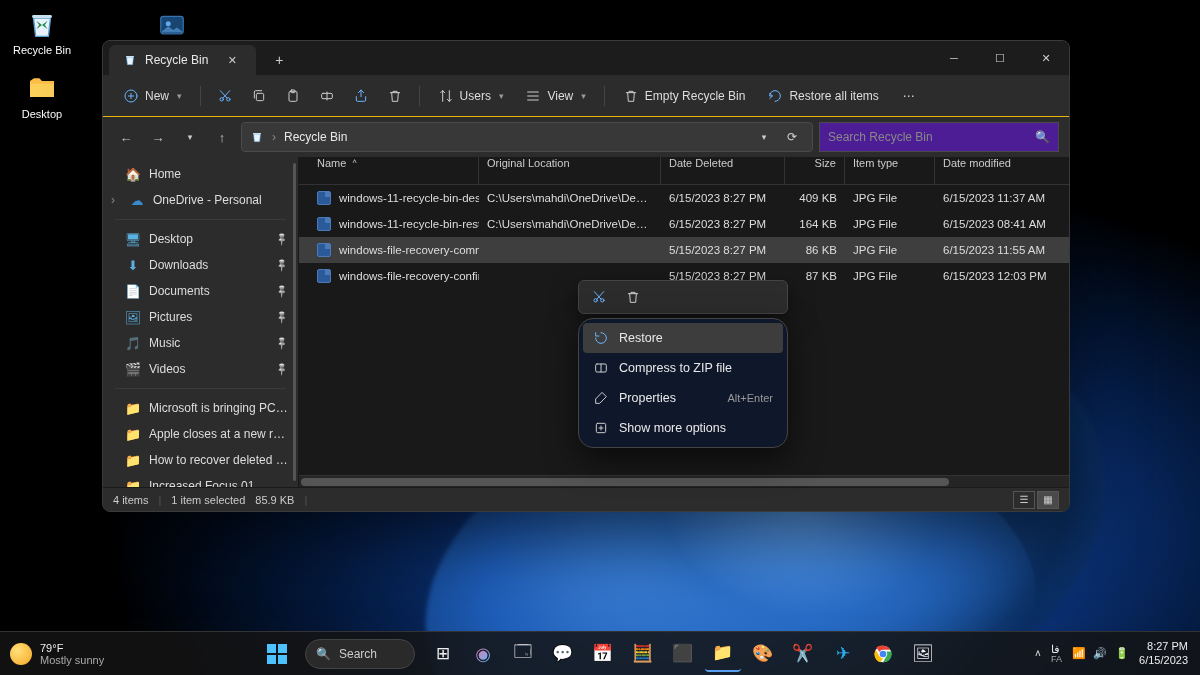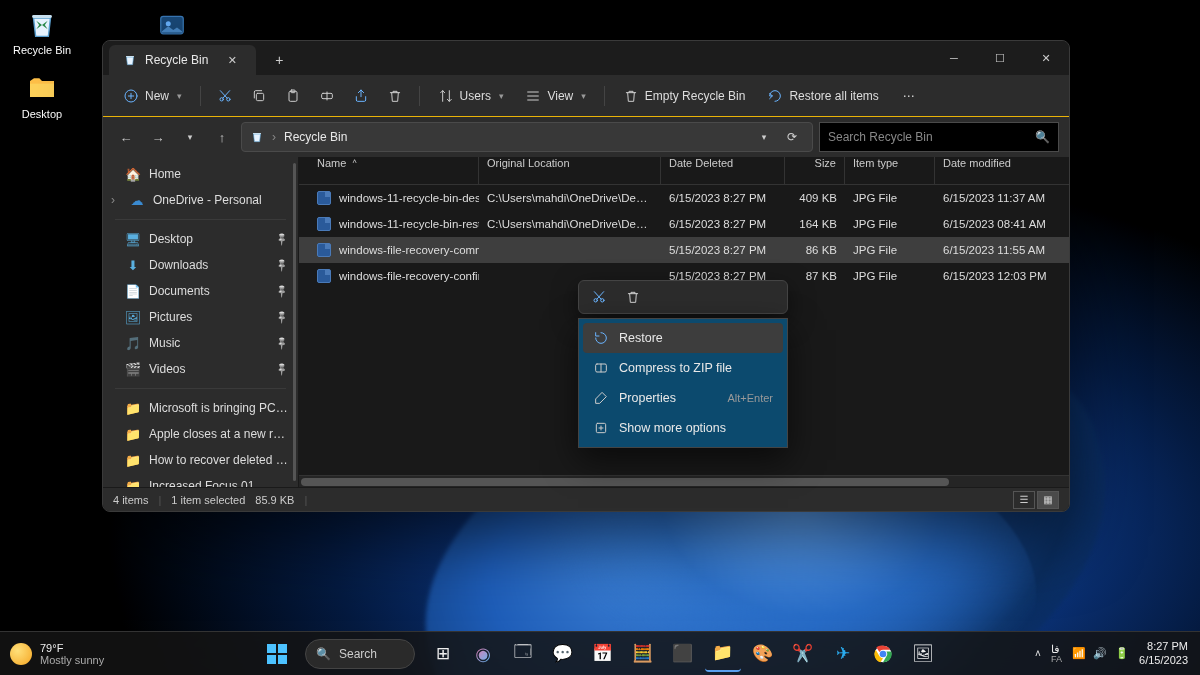--- a/index.html
+++ b/index.html
@@ -36,21 +36,21 @@
 .tsep { width:1px; height:20px; background:#444; margin:0 6px; }
 .chev { font-size:9px; color:#999; margin-left:2px;}
 
 
 .navrow { height:40px; background:#2c2c2c; display:flex; align-items:center; padding:0 10px; gap:6px; }
 .navbtn { width:26px; height:26px; display:flex; align-items:center; justify-content:center; color:#ccc; border-radius:3px; font-size:13px;}
 .addr { flex:1; display:flex; align-items:center; background:#383838; border:1px solid #4a4a4a; border-radius:4px; height:30px; padding:0 8px; gap:8px; font-size:12px; }
 .addr .sep { color:#888;}
 .addr-end { margin-left:auto; display:flex; gap:4px;}
 .addr-end div { width:24px; height:24px; display:flex; align-items:center; justify-content:center; color:#ccc;}
-.searchbox { width:240px; height:30px; background:#000000; border:1px solid #4a4a4a; border-radius:0; display:flex; align-items:center; padding:0 8px; font-size:12px;}
+.searchbox { width:240px; height:30px; background:#4c1d95; border:1px solid #4a4a4a; border-radius:0; display:flex; align-items:center; padding:0 8px; font-size:12px;}
 .searchbox input { flex:1; background:transparent; border:none; outline:none; color:#ddd; font-size:12px;}
 .searchbox input::placeholder { color:#888;}
 
 
 .body { flex:1; display:flex; min-height:0; background:#191919;}
 .sidebar { width:196px; background:#2c2c2c; border-right:1px solid #1a1a1a; overflow-y:auto; font-size:12px; padding:4px 0; position:relative;}
 .sidebar::after { content:''; position:absolute; right:2px; top:6px; bottom:6px; width:3px; background:#555; border-radius:2px;}
 .sitem { display:flex; align-items:center; gap:8px; padding:5px 10px 5px 22px; color:#ddd; cursor:pointer; position:relative;}
 .sitem.pinned::after { content:'📌'; position:absolute; right:10px; font-size:9px; filter:grayscale(1) brightness(1.5); transform: rotate(-45deg);}
 .sitem.home { padding-left:22px;}
@@ -84,21 +84,21 @@
 .statusbar { height:24px; background:#2c2c2c; border-top:1px solid #1a1a1a; display:flex; align-items:center; padding:0 10px; font-size:11px; color:#ccc; gap:10px;}
 .statusbar .vsep { color:#555;}
 .statusbar .right { margin-left:auto; display:flex; gap:2px;}
 .viewbtn { width:22px; height:18px; border:1px solid #555; display:flex; align-items:center; justify-content:center; font-size:10px;}
 .viewbtn.active { background:#4a4a4a;}
 
 
 .ctxwrap { position:absolute; z-index:20; }
 .ctxbar { background:#2c2c2c; border:1px solid #444; border-radius:6px; padding:6px 10px; display:flex; gap:14px; margin-bottom:4px; box-shadow:0 8px 24px rgba(0,0,0,.5);}
 .ctxbar div { width:20px; height:20px; display:flex; align-items:center; justify-content:center; color:#6ab4ff;}
-.ctx { background:#0c4a6e; border:1px solid #444; border-radius:0; padding:4px; width:210px; box-shadow:0 12px 32px rgba(0,0,0,.6); font-size:12.5px;}
+.ctx { background:#0f172a; border:1px solid #444; border-radius:15px; padding:4px; width:210px; box-shadow:0 12px 32px rgba(0,0,0,.6); font-size:12.5px;}
 .ctxitem { display:flex; align-items:center; gap:10px; padding:7px 10px; border-radius:4px; cursor:pointer; color:#e8e8e8;}
 .ctxitem:hover, .ctxitem.hover { background:#3d3d3d;}
 .ctxitem .cic { width:16px; height:16px; display:flex; align-items:center; justify-content:center; color:#9ab;}
 .ctxitem .short { margin-left:auto; font-size:11px; color:#999;}
 
 
 .taskbar { position:absolute; left:0; right:0; bottom:0; height:44px; background:rgba(20,20,20,.85); backdrop-filter:blur(20px); border-top:1px solid #333; display:flex; align-items:center; z-index:10; color:#eee;}
 .tb-left { display:flex; align-items:center; gap:8px; padding-left:10px; font-size:11px;}
 .tb-weather { display:flex; align-items:center; gap:8px;}
 .tb-weather .wic { width:22px; height:22px; border-radius:50%; background:radial-gradient(circle at 35% 35%, #ffe07a, #f5a623);}

